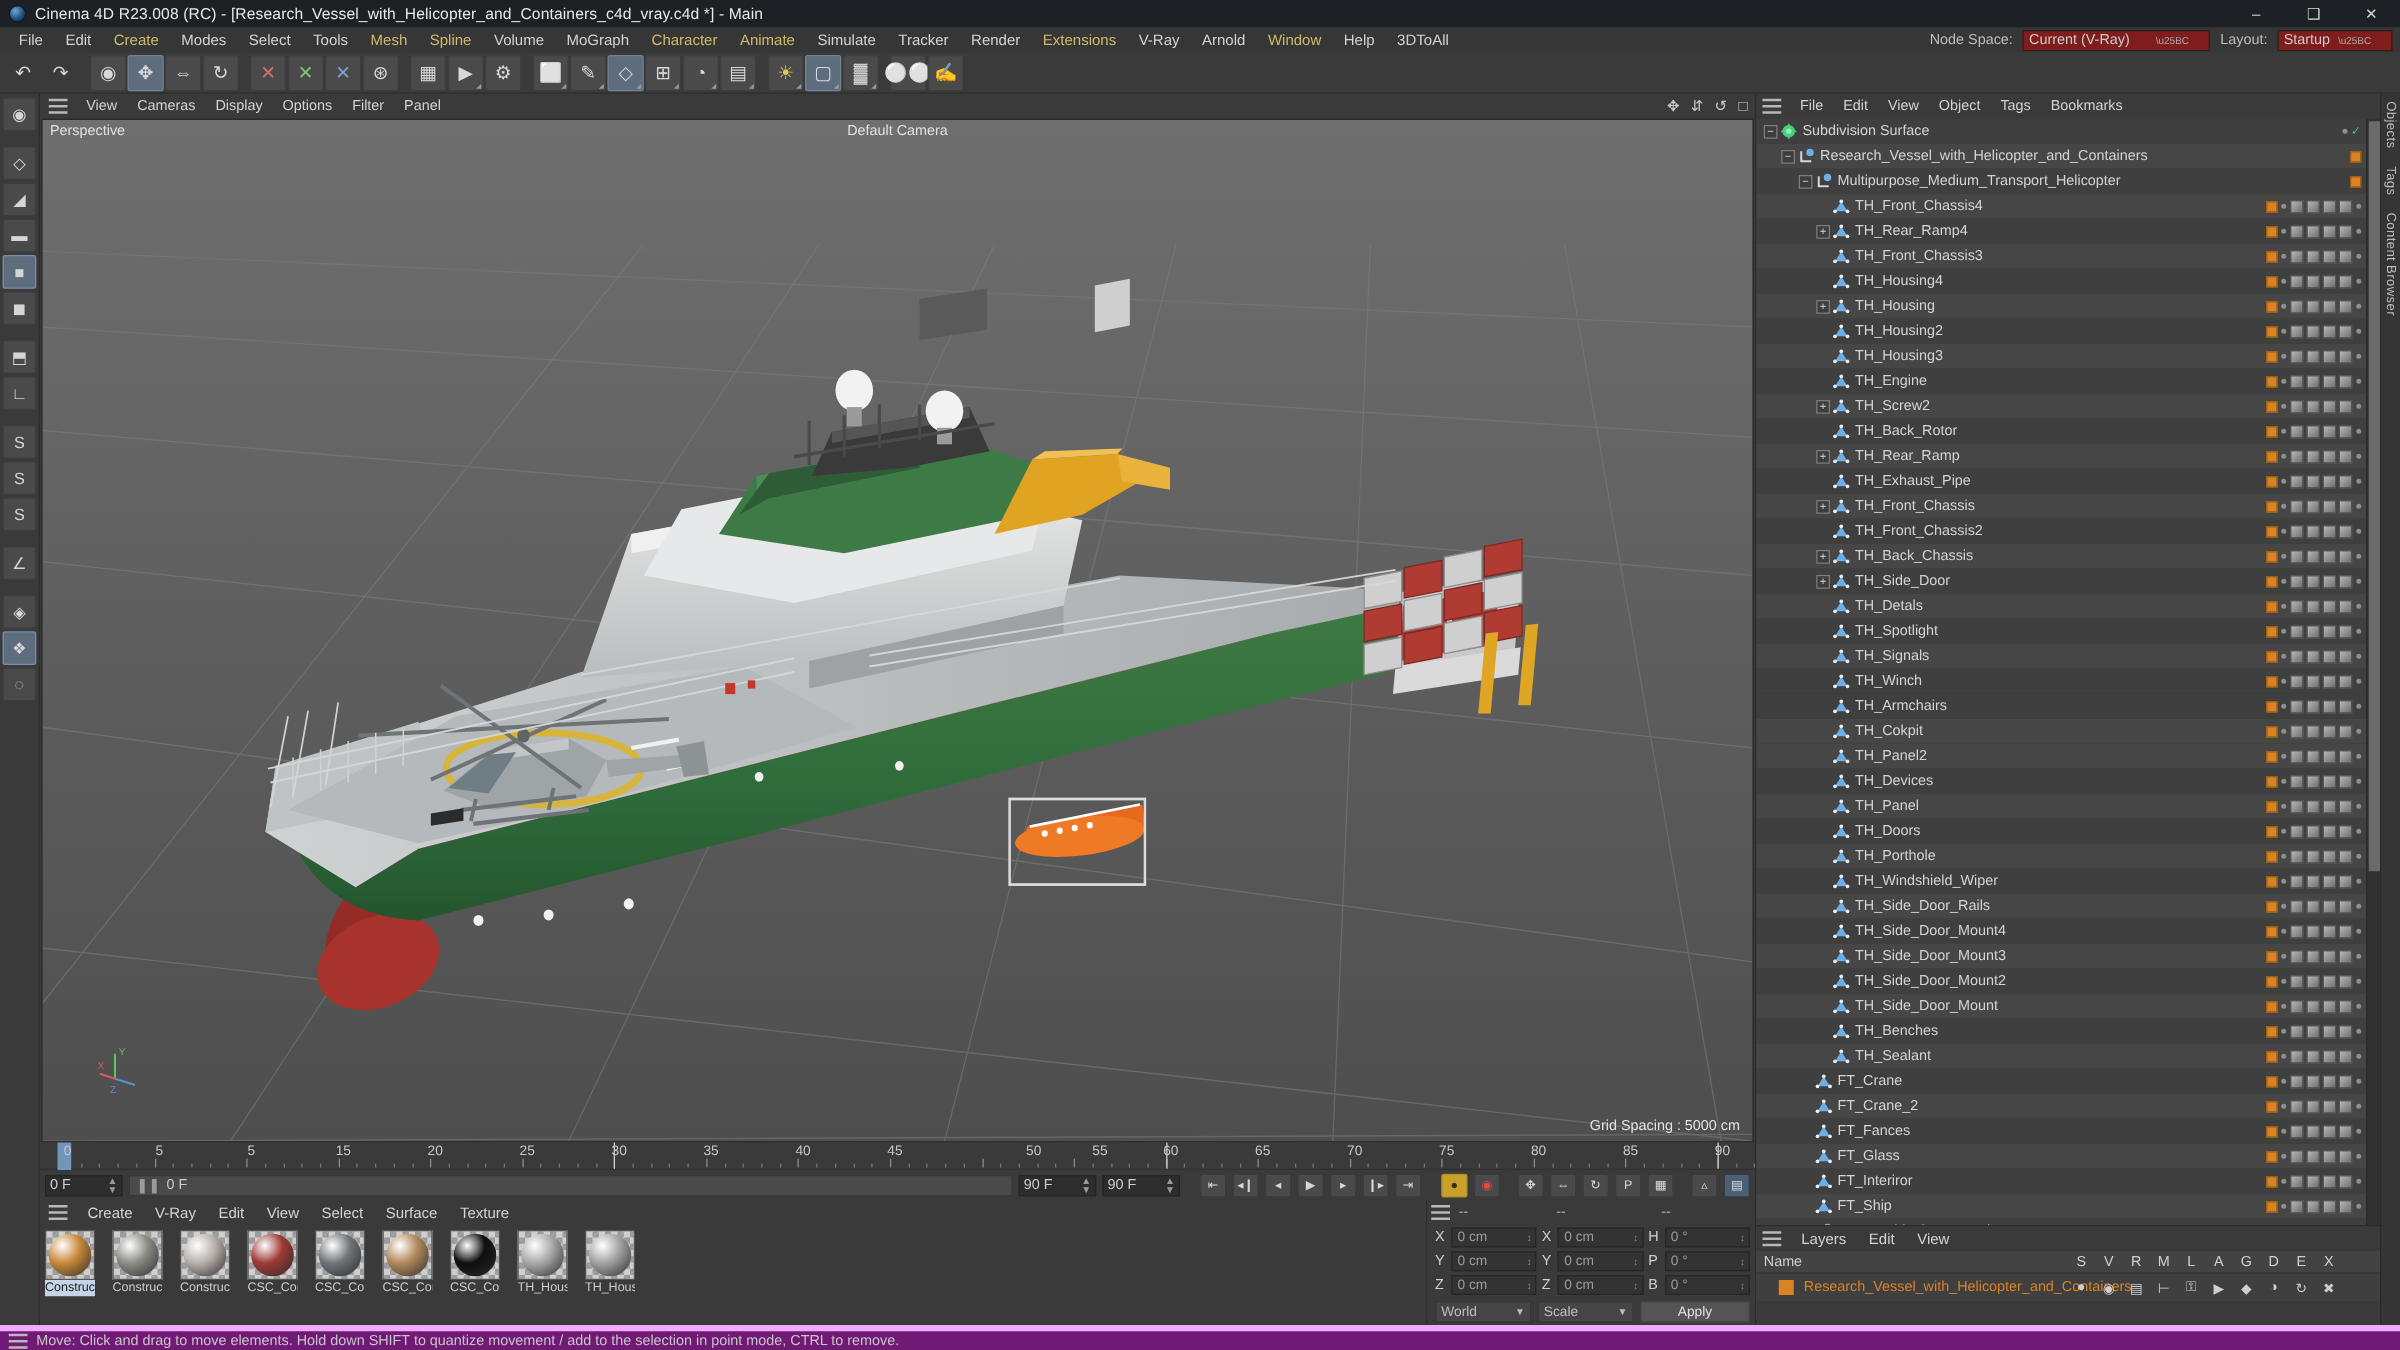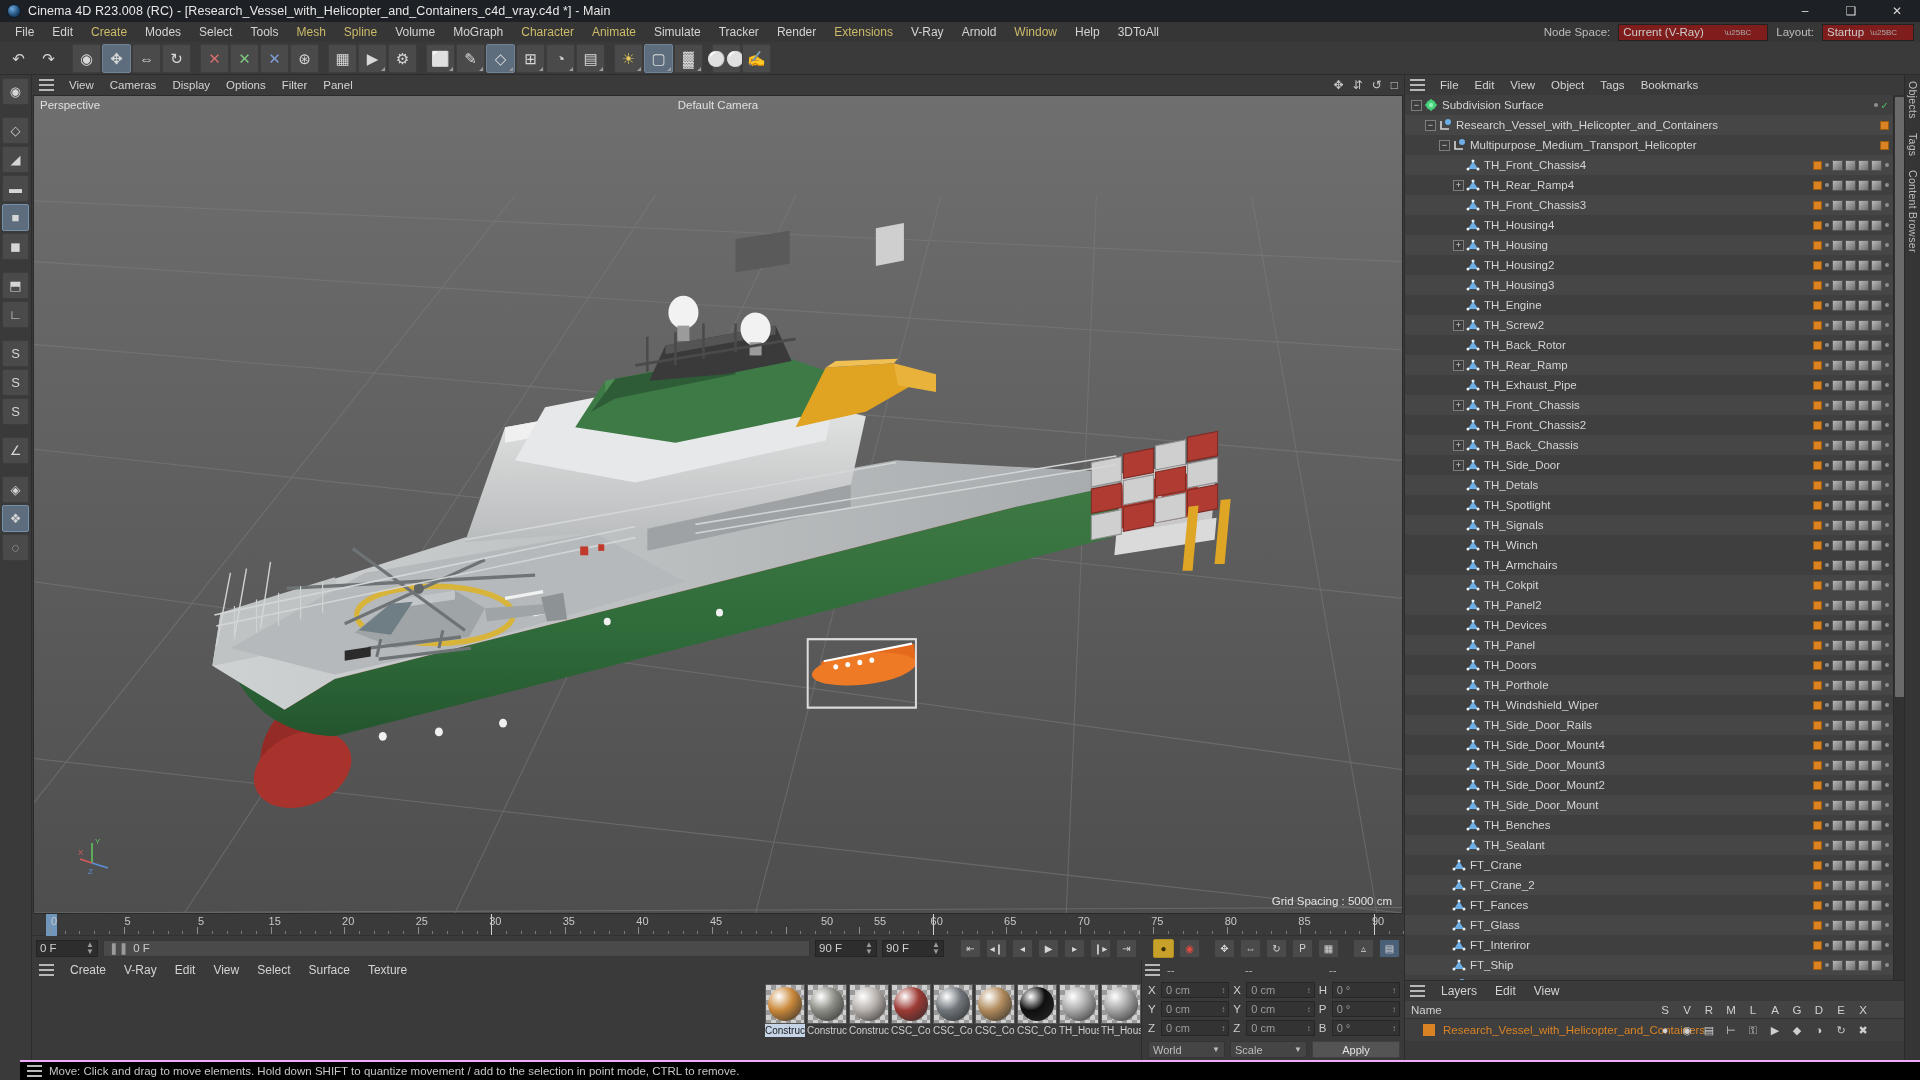--- a/index.html
+++ b/index.html
@@ -122,21 +122,21 @@
   .pbtn.rec { color:#e04a3f; }
   .pbtn.on { background:#c7a12a; border-color:#b08f20; color:#3a2f00; }
   .pbtn.blue { background:#4a5f78; }
 
   
   .bottom-row { flex:0 0 100px; display:flex; background:#3a3a3a; }
   .matmgr { flex:1 1 auto; display:flex; flex-direction:column; border-right:1px solid #2c2c2c; min-width:0;}
   .mat-head { height:20px; display:flex; align-items:center; padding-left:4px; gap:0; }
   .hamb { width:15px; height:12px; display:flex; flex-direction:column; justify-content:space-between; margin:0 7px 0 3px; }
   .hamb i { display:block; height:2px; background:#b8b8b8; }
-  .mat-grid { flex:1 1 auto; display:flex; padding:4px 0 0 4px; gap:2px; overflow:hidden;justify-content:flex-end; }
+  .mat-grid { flex:1 1 auto; display:flex; padding:4px 0 0 4px; gap:14px; overflow:hidden; }
   .mat-cell { width:40px; display:flex; flex-direction:column; align-items:center; }
   .mat-sphere {
     width:40px; height:40px; border:1px solid #555;
     background-image:
       linear-gradient(45deg,#9a9a9a 25%,transparent 25%),
       linear-gradient(-45deg,#9a9a9a 25%,transparent 25%),
       linear-gradient(45deg,transparent 75%,#9a9a9a 75%),
       linear-gradient(-45deg,transparent 75%,#9a9a9a 75%);
     background-size:10px 10px;
     background-position:0 0,0 5px,5px -5px,-5px 0;
@@ -207,22 +207,22 @@
   .lay-name { color:#d98324; font-size:11.5px; }
   .lay-icons { position:absolute; right:30px; display:flex; }
   .lay-icons span { width:22px; text-align:center; color:#cfcfcf; font-size:11px; }
 
   
   .vtabs { width:16px; flex:0 0 16px; background:#353535; display:flex; flex-direction:column;
            align-items:center; gap:14px; padding-top:6px; border-left:1px solid #2a2a2a;}
   .vtab { writing-mode:vertical-rl; font-size:10.5px; color:#bdbdbd; letter-spacing:.3px;}
 
   
-  .statusbar { height:20px; flex:0 0 20px; background:#000000; display:flex; align-items:center;
-               padding-left:4px; font-size:11.5px; color:#c6c6c6; border-top:2px solid #f0abfc;margin-left:20px;}
+  .statusbar { height:20px; flex:0 0 20px; background:#701a75; display:flex; align-items:center;
+               padding-left:4px; font-size:11.5px; color:#c6c6c6; border-top:5px solid #f0abfc;}
 </style>
 </head>
 <body>
 
 <div class="app">
 
   <div class="titlebar">
     <div class="tb-logo"></div>
     <div class="tb-title">Cinema 4D R23.008 (RC) - [Research_Vessel_with_Helicopter_and_Containers_c4d_vray.c4d *] - Main</div>
     <div class="tb-btns">

